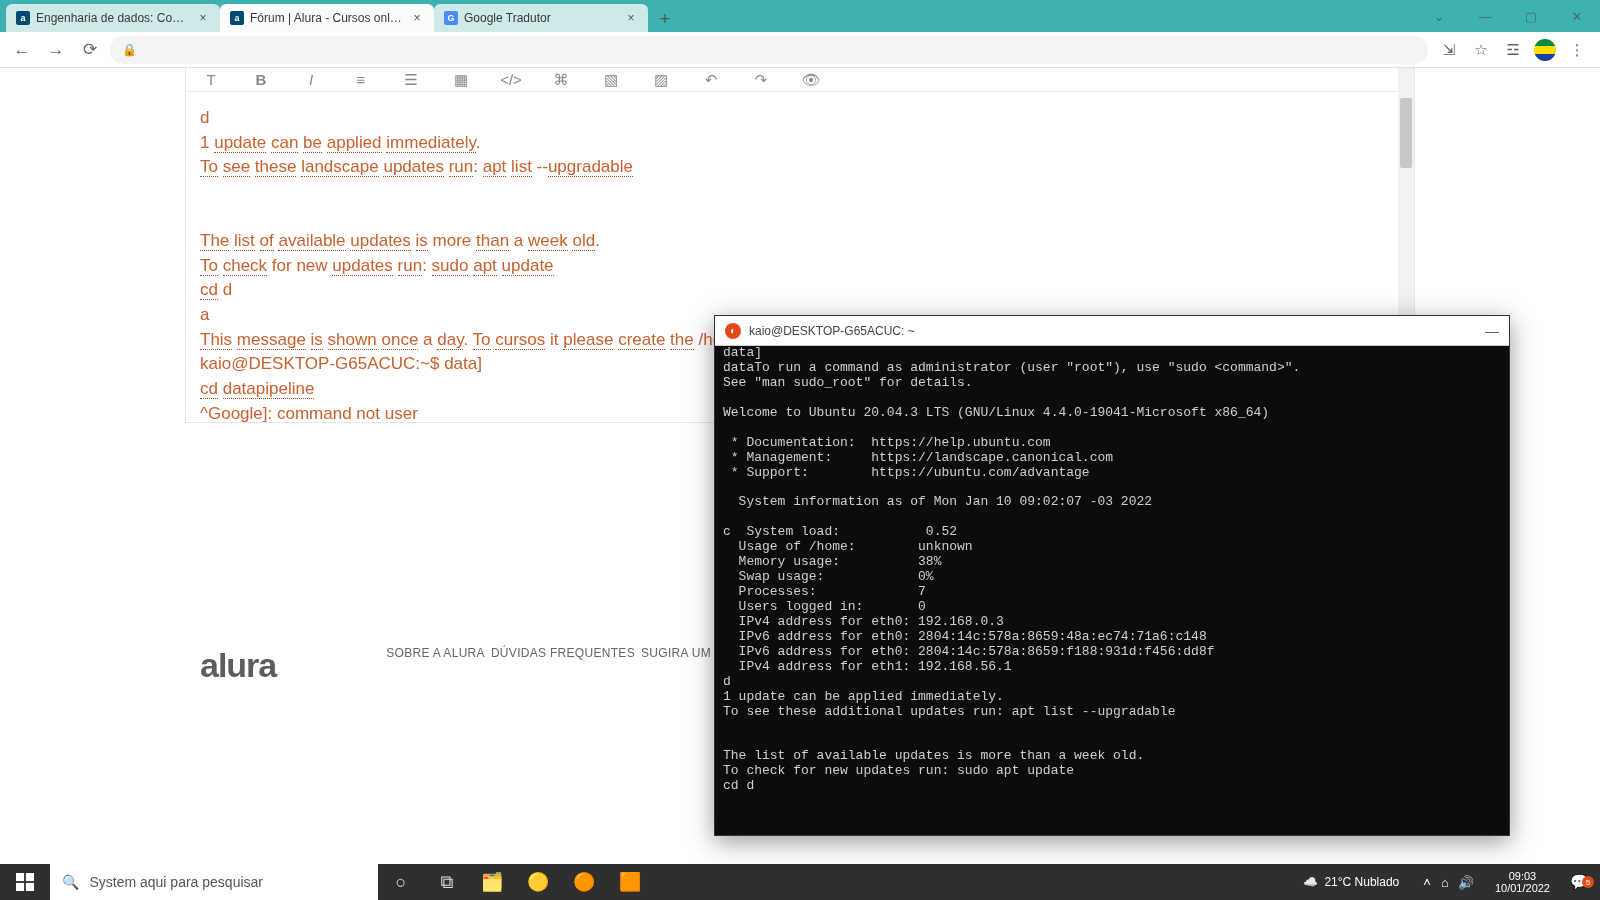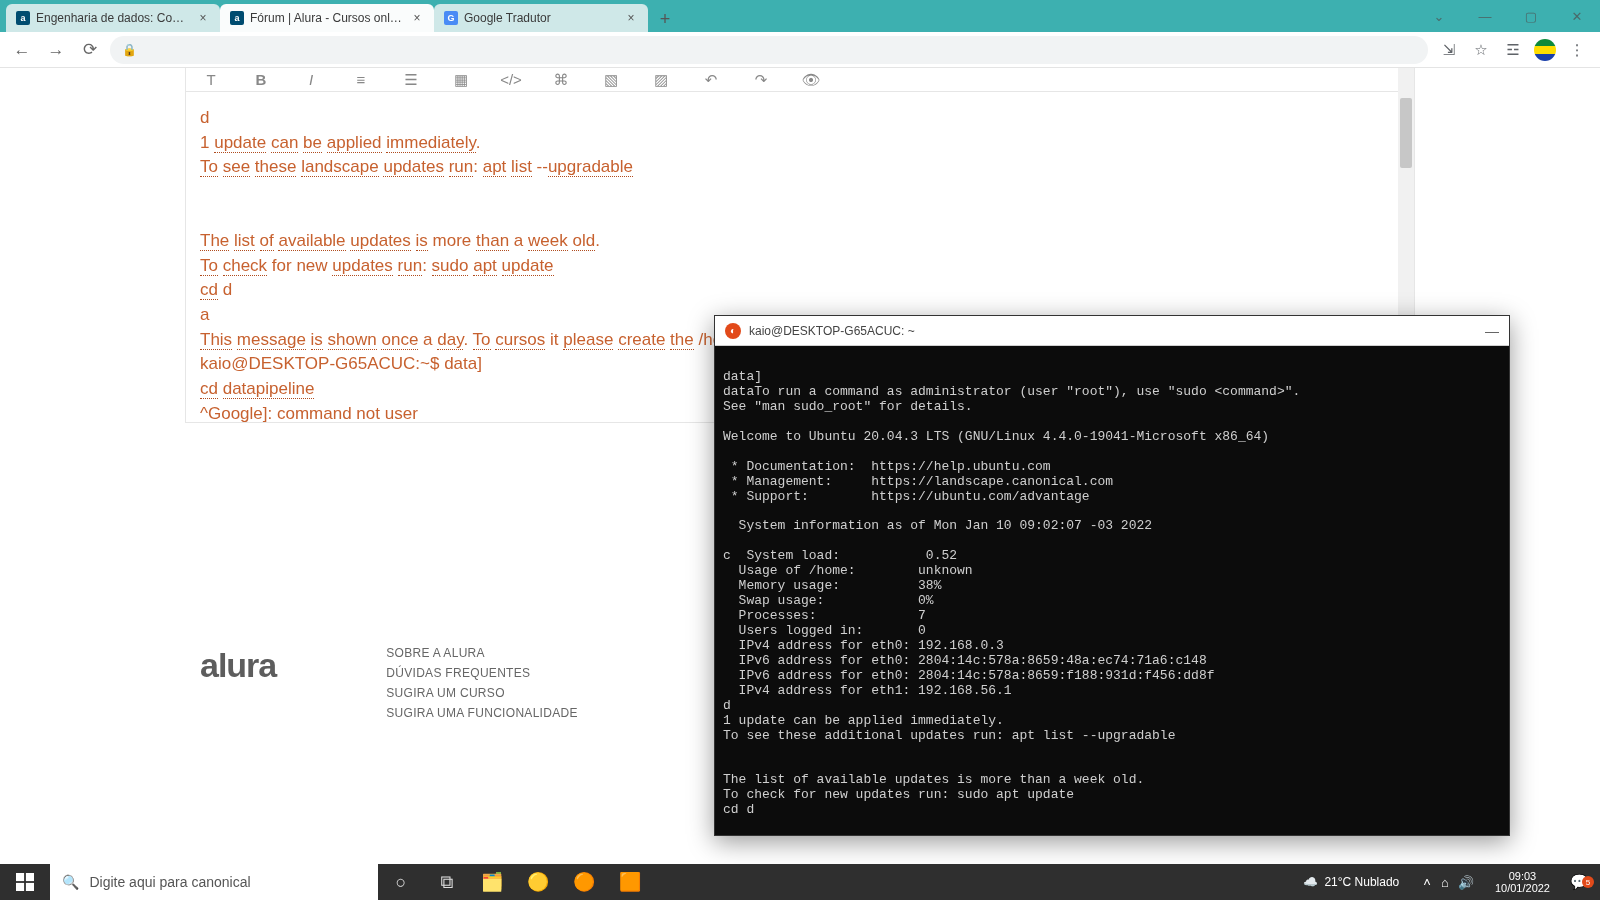--- a/index.html
+++ b/index.html
@@ -39,31 +39,31 @@
   .editor-block{margin:0 185px;border:1px solid #e6e6e6;border-top:none;background:#fff;position:relative}
   .toolbar-row{height:24px;border-bottom:1px solid #e6e6e6;display:flex;align-items:center;padding-left:14px;gap:28px;color:#888;font-size:15px;overflow:hidden}
   .toolbar-row span{display:inline-flex;align-items:center;justify-content:center;width:22px}
   .editor-content{padding:14px 14px 24px;font-size:17px;color:var(--editor-red);line-height:1.45;white-space:pre-wrap;height:330px;overflow:hidden}
   .editor-content span.u{border-bottom:1.5px dotted var(--editor-red-ul)}
   .vscroll{position:absolute;right:0;top:0;width:16px;height:330px;background:#f1f1f1}
   .vscroll .thumb{position:absolute;right:2px;top:30px;width:12px;height:70px;background:#c7c7c7;border-radius:2px}
   
   .footer{position:absolute;left:0;right:0;top:558px;height:210px;background:#fff;display:flex;padding:20px 0 0 200px;gap:110px}
   .footer-logo{font-size:34px;font-weight:700;color:#5d5d5d;letter-spacing:-1px}
-  .footer-links{display:flex;flex-direction:column;gap:6px;font-size:12px;color:#666;letter-spacing:.3px}
+  .footer-links{display:flex;flex-direction:row;gap:6px;font-size:12px;color:#666;letter-spacing:.3px}
   .social-row{position:absolute;right:250px;top:610px;display:flex;gap:6px}
   .soc{width:38px;height:38px;border-radius:50%;background:#808080;display:flex;align-items:center;justify-content:center;color:#fff;font-size:17px}
   .soc.lg{background:#808080}
   .stores{position:absolute;right:180px;top:610px;display:flex;gap:4px}
   
   .term{position:absolute;left:714px;top:247px;width:796px;height:521px;background:var(--term-bg);box-shadow:0 6px 24px rgba(0,0,0,.4);border:1px solid #333}
   .term-title{height:30px;background:#fff;border-bottom:1px solid #d0d0d0;display:flex;align-items:center;padding:0 10px;gap:8px;font-size:12px;color:#444}
   .term-title .ticon{width:16px;height:16px;border-radius:50%;background:#e24a1a;display:flex;align-items:center;justify-content:center;color:#fff;font-size:10px}
   .term-title .tmin{margin-left:auto;font-size:14px;color:#666}
-  .term-body{padding:24px 8px;font-family:Consolas,"Courier New",monospace;font-size:13px;line-height:1.15;color:var(--term-fg);white-space:pre}
+  .term-body{padding:0 8px;font-family:Consolas,"Courier New",monospace;font-size:13px;line-height:1.15;color:var(--term-fg);white-space:pre}
   
   .taskbar{position:absolute;left:0;right:0;bottom:0;height:36px;background:var(--taskbar);display:flex;align-items:center;color:#fff;font-size:13px}
   .start{width:50px;height:100%;display:flex;align-items:center;justify-content:center;background:#2f2f2f}
   .start svg{width:18px;height:18px}
   .search-box{height:100%;background:#fff;display:flex;align-items:center;width:328px;color:#555;font-size:14px;padding-left:12px;gap:10px}
   .tb-icons{display:flex;height:100%}
   .tb-icons div{width:46px;display:flex;align-items:center;justify-content:center;font-size:18px;color:#ddd}
   .tb-right{margin-left:auto;display:flex;align-items:center;height:100%}
   .weather{display:flex;align-items:center;gap:6px;font-size:12px;padding:0 14px}
   .tray{display:flex;align-items:center;gap:10px;padding:0 10px;font-size:13px}
@@ -223,21 +223,21 @@
   <div class="start">
     <svg viewBox="0 0 20 20">
         <rect x="0" y="0" width="9" height="9" fill="#fff"></rect>
         <rect x="11" y="0" width="9" height="9" fill="#fff"></rect>
         <rect x="0" y="11" width="9" height="9" fill="#fff"></rect>
         <rect x="11" y="11" width="9" height="9" fill="#fff"></rect>
       </svg>
   </div>
   <div class="search-box">
     <span>🔍</span>
-    <span>Digite aqui para canonical</span>
+    <span>System aqui para pesquisar</span>
   </div>
   <div class="tb-icons">
     <div>○</div>
     <div>⧉</div>
     <div>🗂️</div>
     <div>🟡</div>
     <div>🟠</div>
     <div>🟧</div>
   </div>
   <div class="tb-right">

